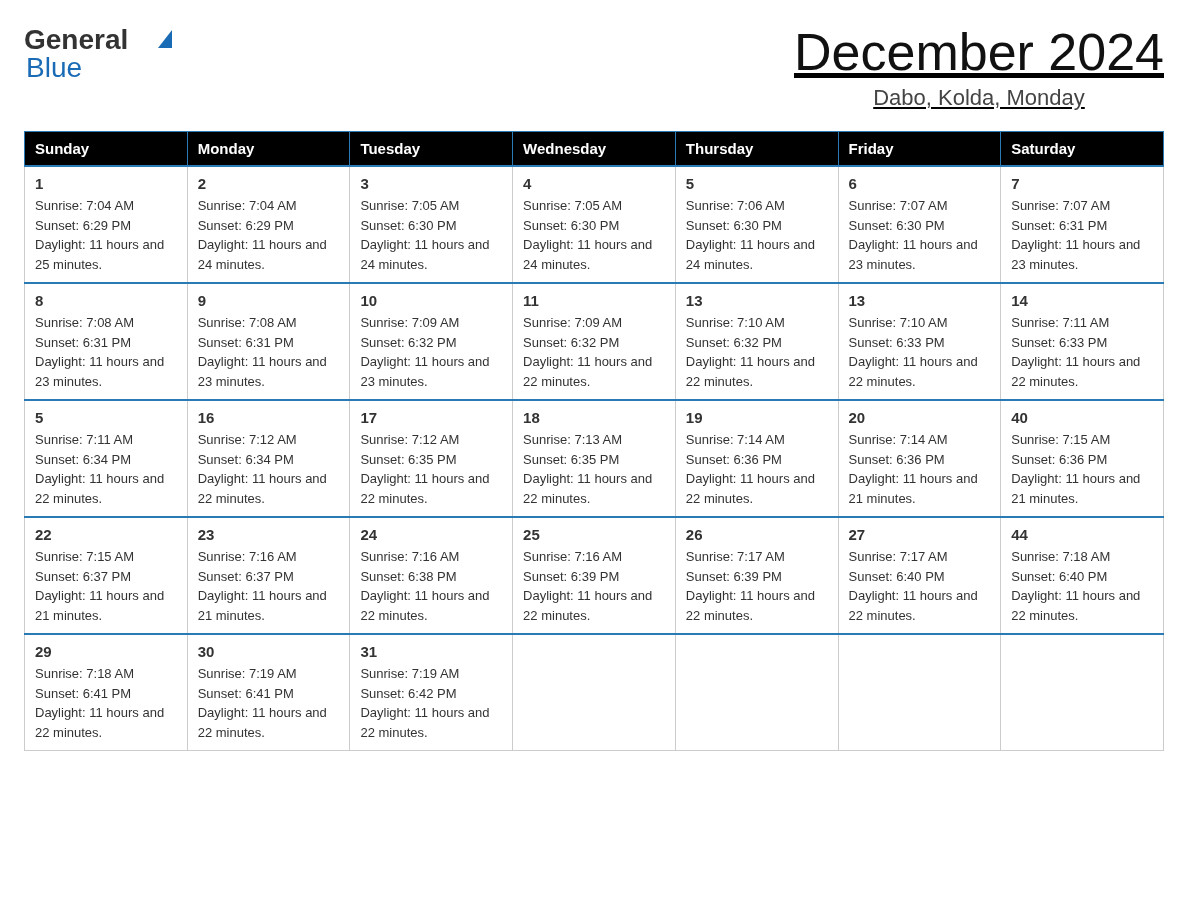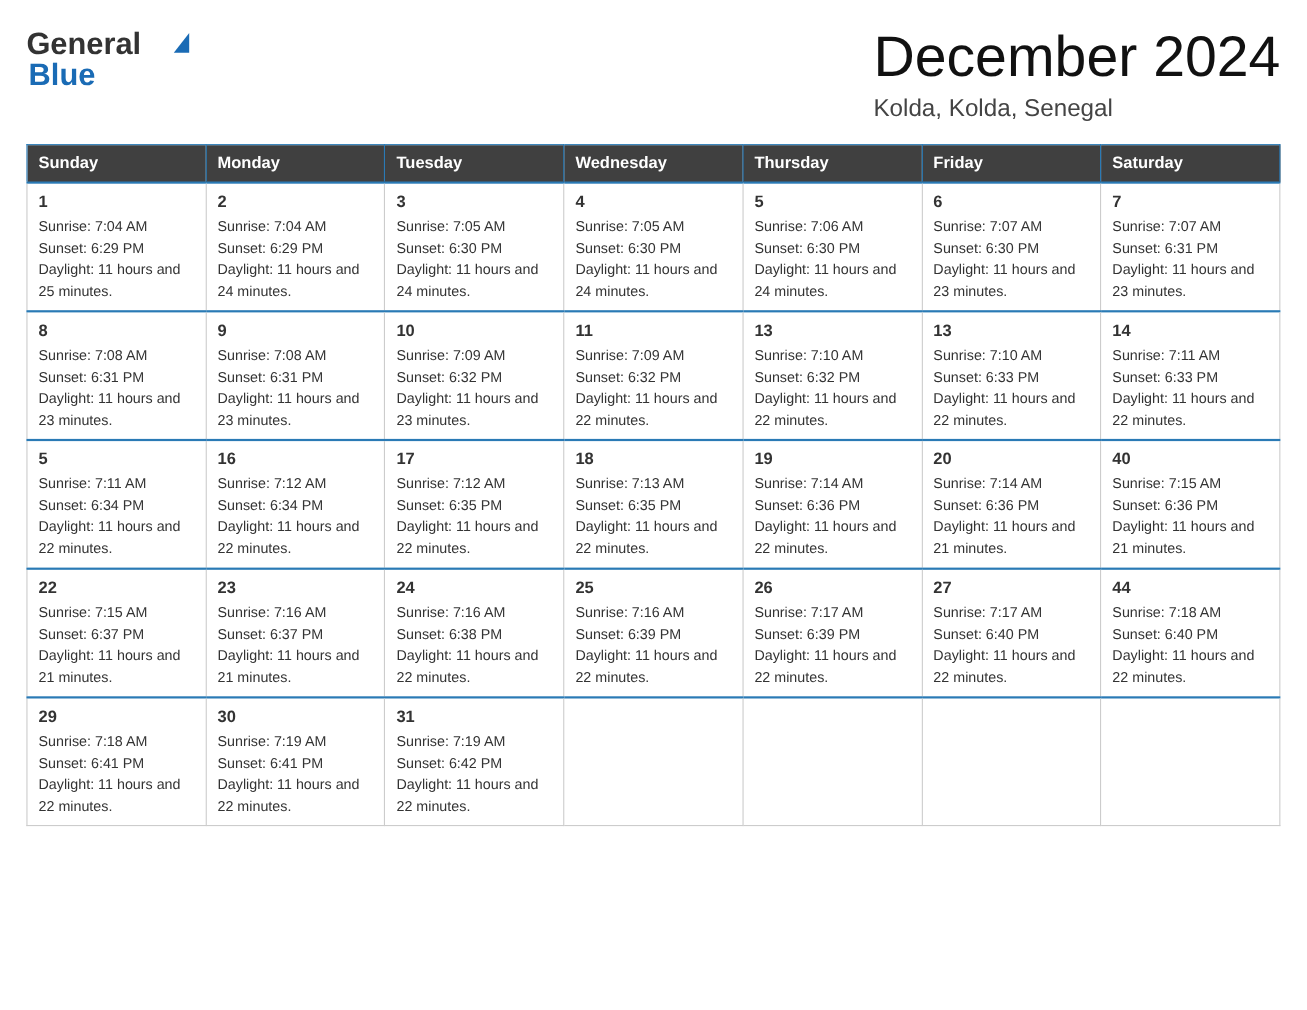--- a/index.html
+++ b/index.html
@@ -34,40 +34,41 @@
     .logo-triangle {
       width: 0;
       height: 0;
       border-left: 14px solid transparent;
       border-bottom: 18px solid #1a6bb5;
       display: inline-block;
       margin-left: 2px;
       margin-bottom: 2px;
     }
     .title-block {
-      text-align: left;
+      text-align: center;
+      text-decoration: underline;
     }
     .month-title {
       font-size: 52px;
       font-weight: normal;
       color: #111;
       line-height: 1.1;
     }
     .location {
       font-size: 22px;
       color: #444;
       margin-top: 4px;
     }
     .calendar {
       width: 100%;
       border-collapse: collapse;
       table-layout: fixed;
     }
     .calendar th {
-      background-color: #404040;
+      background-color: #000000;
       color: #fff;
       font-size: 15px;
       font-weight: bold;
       padding: 8px 10px;
       text-align: left;
       border: 1px solid #2a7ab5;
     }
     .calendar td {
       vertical-align: top;
       padding: 8px 10px;
@@ -96,26 +97,26 @@
 </head>
 <body>
 
 <div class="header">
   <div class="logo">
     <div class="logo-text">
       <span class="logo-general">General</span>
         <span class="logo-triangle"></span>
     </div>
     <div style="margin-top:-4px; margin-left:2px;">
-      <span class="logo-blue" style="font-size:28px; font-weight:bold; color:#1a6bb5;">Blue</span>
+      <span class="logo-blue" style="font-size:28px; font-weight:normal; color:#1a6bb5;">Blue</span>
     </div>
   </div>
   <div class="title-block">
     <div class="month-title">December 2024</div>
-    <div class="location">Kolda, Kolda, Senegal</div>
+    <div class="location">Dabo, Kolda, Monday</div>
   </div>
 </div>
 
 <table class="calendar">
   <thead>
     <tr>
 
     <th>Sunday</th>
         <th>Monday</th>
         <th>Tuesday</th>

